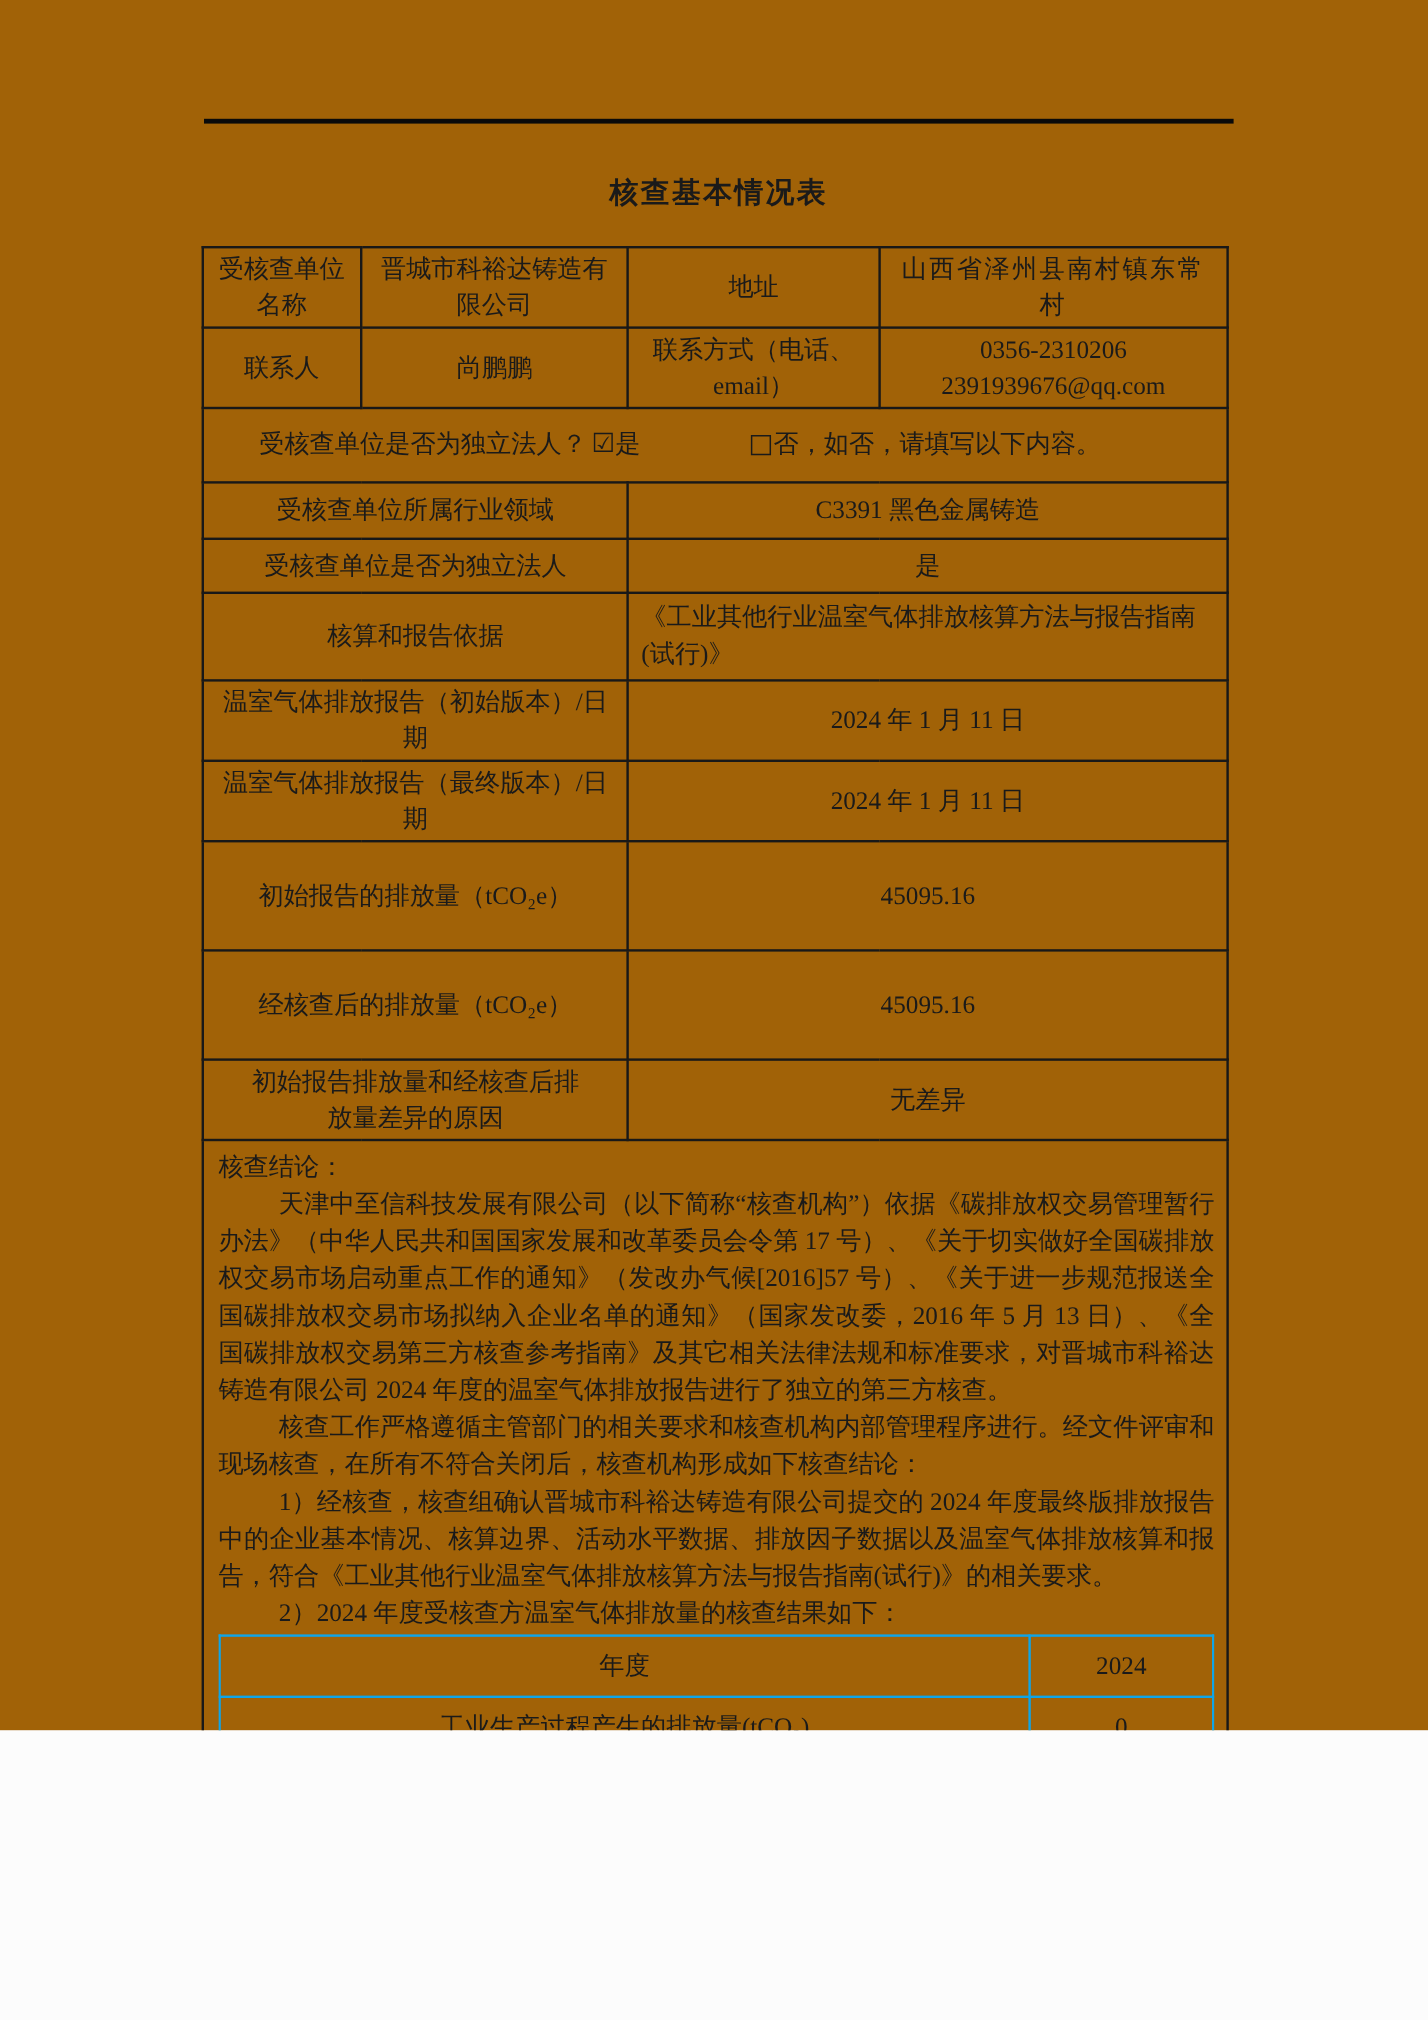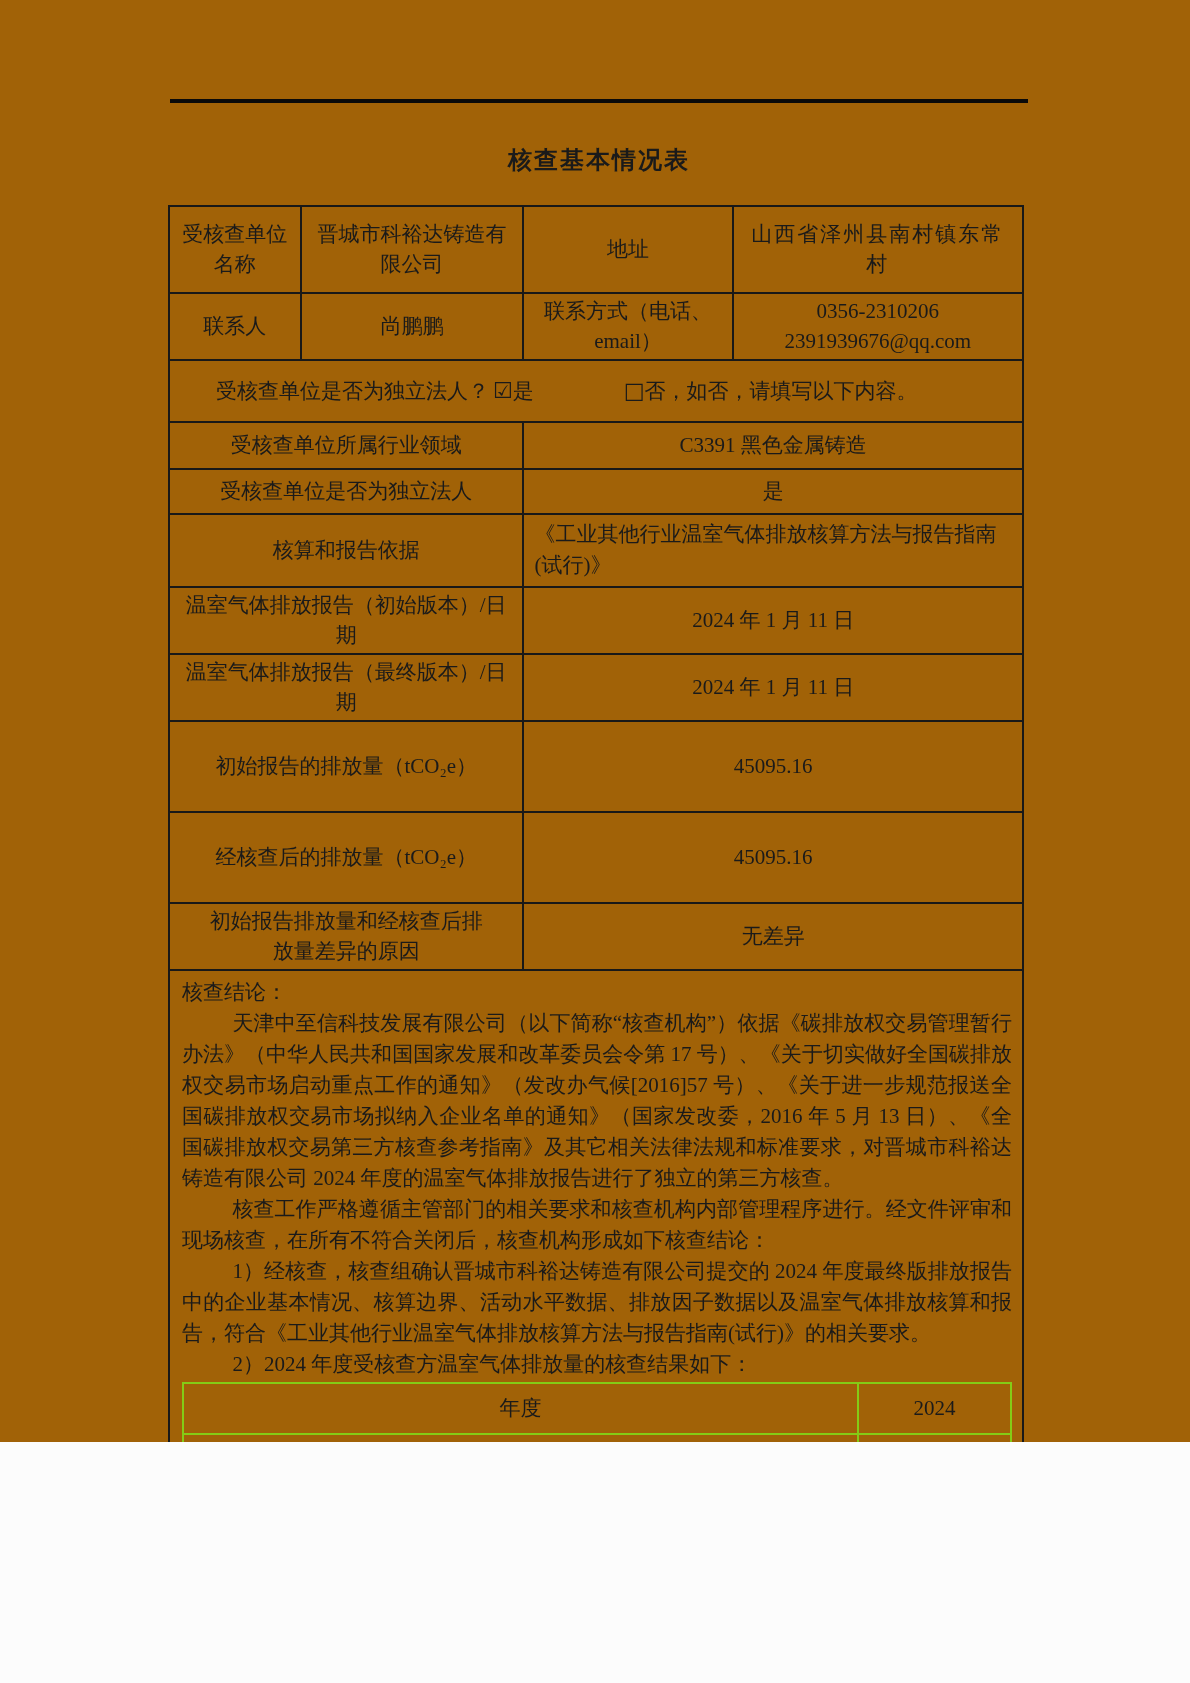--- a/index.html
+++ b/index.html
@@ -19,34 +19,34 @@
   }
   .info-table td{
     border:2px solid #181818;text-align:center;vertical-align:middle;
     padding:2px 8px;line-height:1.45;overflow:hidden;
   }
   col.c1{width:15.4%;} col.c2{width:26.1%;} col.c3{width:24.5%;} col.c4{width:34%;}
   tr.r1{height:63px;} tr.r2{height:63px;} tr.r3{height:62px;}
   tr.r4{height:47px;} tr.r5{height:45px;} tr.r6{height:66px;}
   tr.r7{height:62px;padding-left:48px;} tr.r8{height:67px;margin-left:35px;} tr.r9{height:91px;}
   tr.r10{height:91px;} tr.r11{height:64px;}
-  td.addr-cell{padding:12px 12px;letter-spacing:2px;}
+  td.addr-cell{padding:2px 12px;letter-spacing:2px;}
   td.check-cell{text-align:left;padding-left:46px;}
   .cb{font-family:"DejaVu Sans","Liberation Sans",sans-serif;font-size:22px;margin-left:4px;}
   .cb-gap{display:inline-block;width:86px;}
   td.align-left{text-align:left;padding:4px 10px;line-height:1.5;}
   td.pad-wide{padding:2px 34px;}
   td.conclusion-cell{text-align:left;vertical-align:top;padding:6px 10px 0 12px;}
   .conclusion-wrap{height:600px;overflow:hidden;font-family:Liberation Serif, serif;}
   .c-head{line-height:31px;}
   .conclusion-wrap p{margin:0;text-indent:2.4em;text-align:justify;line-height:31px;}
   table.result-table{
     width:100%;border-collapse:collapse;table-layout:fixed;margin-top:2px;font-size:21px;
   }
-  .result-table td{border:2px solid #84cc16;height:45px;text-align:center;vertical-align:middle;}
+  .result-table td{border:2px solid #0ea5e9;height:45px;text-align:center;vertical-align:middle;}
   col.rc1{width:81.5%;} col.rc2{width:18.5%;}
 </style>
 </head>
 <body>
 
 <div class="page">
 
   <div class="top-rule"></div>
 
   <h1 class="title">核查基本情况表</h1>

